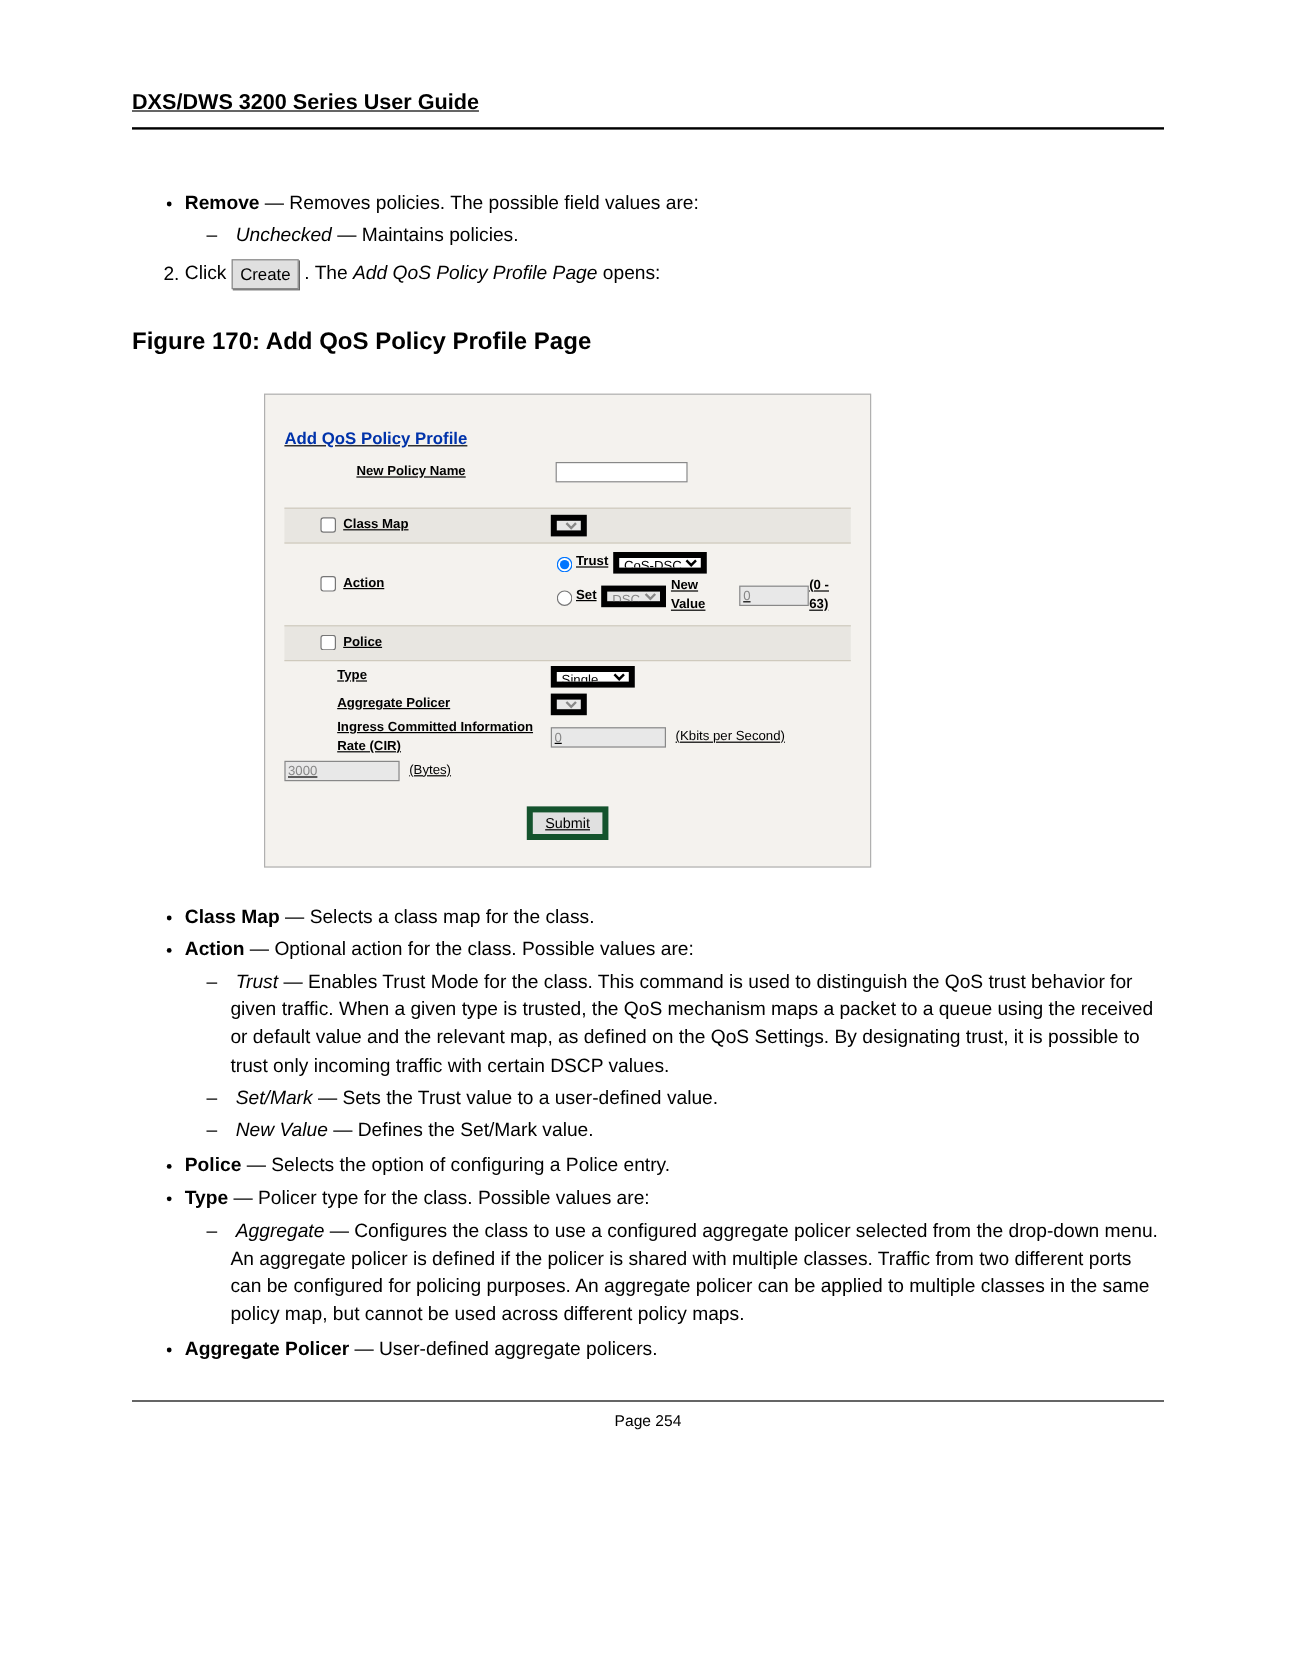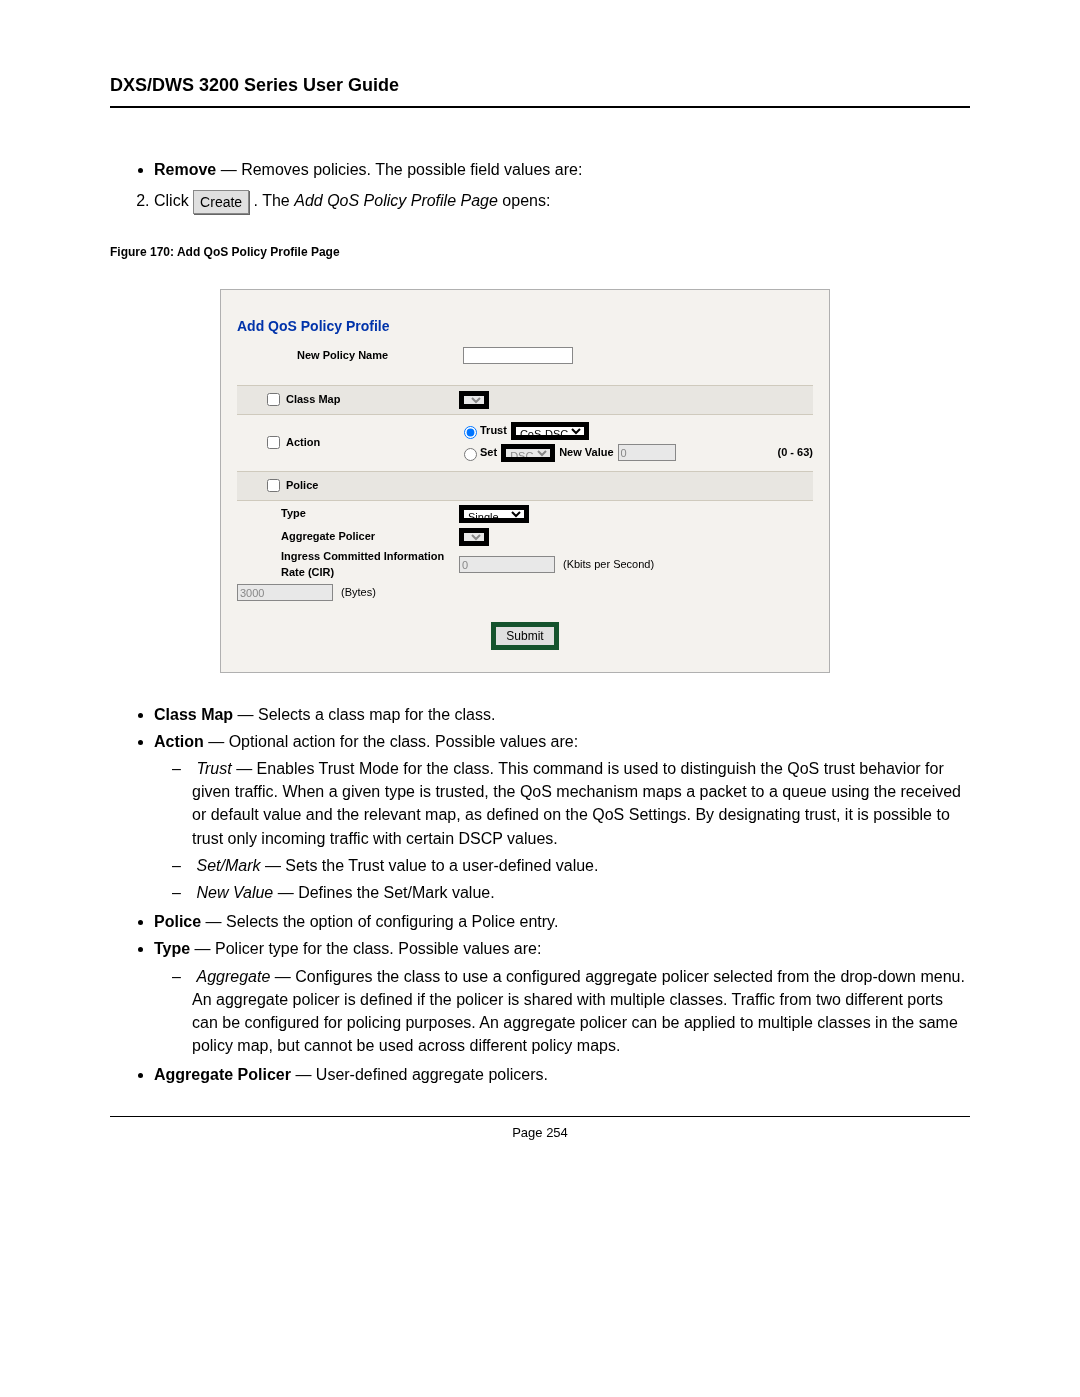--- a/index.html
+++ b/index.html
@@ -14,20 +14,21 @@
     min-height: 1397px;
     margin: 0 auto;
     padding: 75px 110px 40px 110px;
     box-sizing: border-box;
     position: relative;
   }
   .doc-header {
     font-weight: bold;
     font-size: 18px;
     padding-bottom: 8px;
+    text-decoration: underline;
   }
   .hr {
     border: none;
     border-top: 2px solid #000;
     margin: 2px 0 50px 0;
   }
   .body-text {
     font-size: 16px;
     line-height: 1.45;
   }
@@ -61,33 +62,34 @@
     background: #e0e0e0;
     border: 1px solid #888;
     font-family: Arial, sans-serif;
     font-size: 14px;
     padding: 1px 6px;
     vertical-align: middle;
     box-shadow: 1px 1px 0 #666;
   }
   .fig-caption {
     font-weight: bold;
-    font-size: 12px;
+    font-size: 20px;
     margin: 30px 0 28px 0;
   }
 
   
   .figure-box {
-    width: 610px;
+    width: 506px;
     margin: 0 0 30px 110px;
     border: 1px solid #b0b0b0;
     background: #f4f2ee;
     padding: 20px 16px 22px 16px;
     box-sizing: border-box;
     font-size: 12px;
+    text-decoration: underline;
   }
   .fig-title {
     color: #0033aa;
     font-weight: bold;
     font-size: 14px;
     margin: 6px 0 8px 0;
   }
   .form-row {
     display: flex;
     align-items: center;
@@ -176,20 +178,23 @@
 
   <div class="doc-header">DXS/DWS 3200 Series User Guide</div>
   <hr class="hr">
 
   <div class="body-text">
 
     <ul class="top-bullets">
       <li>
         <span class="b">Remove</span><span> — Removes policies. The possible field values are:</span>
         <ul class="sub-bullets">
+          <li>
+            <span class="em">Unchecked</span><span> — Maintains policies.</span>
+          </li>
         </ul>
       </li>
     </ul>
 
     <ol class="steps" start="2">
       <li>
         <span>Click  </span>
         <span class="create-btn">Create</span>
         <span>. The </span><span class="em">Add QoS Policy Profile Page</span><span> opens:</span>
       </li>

